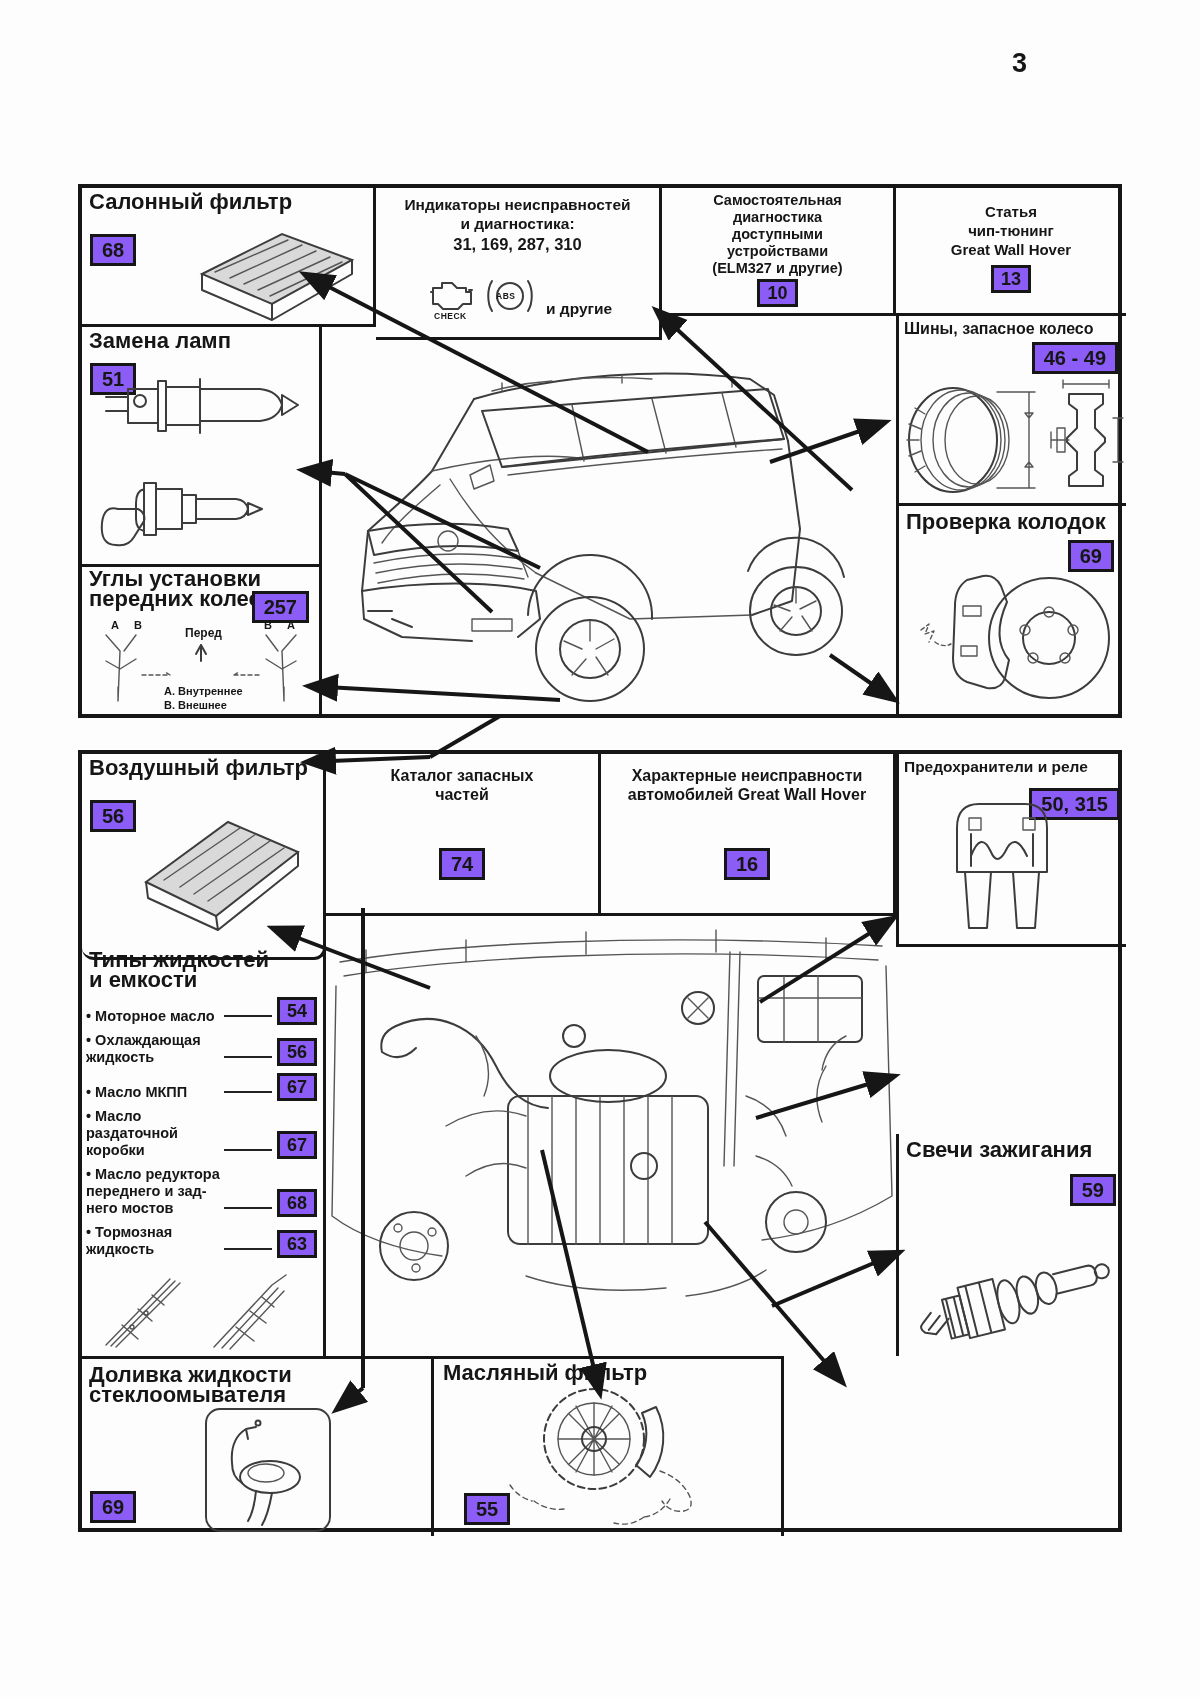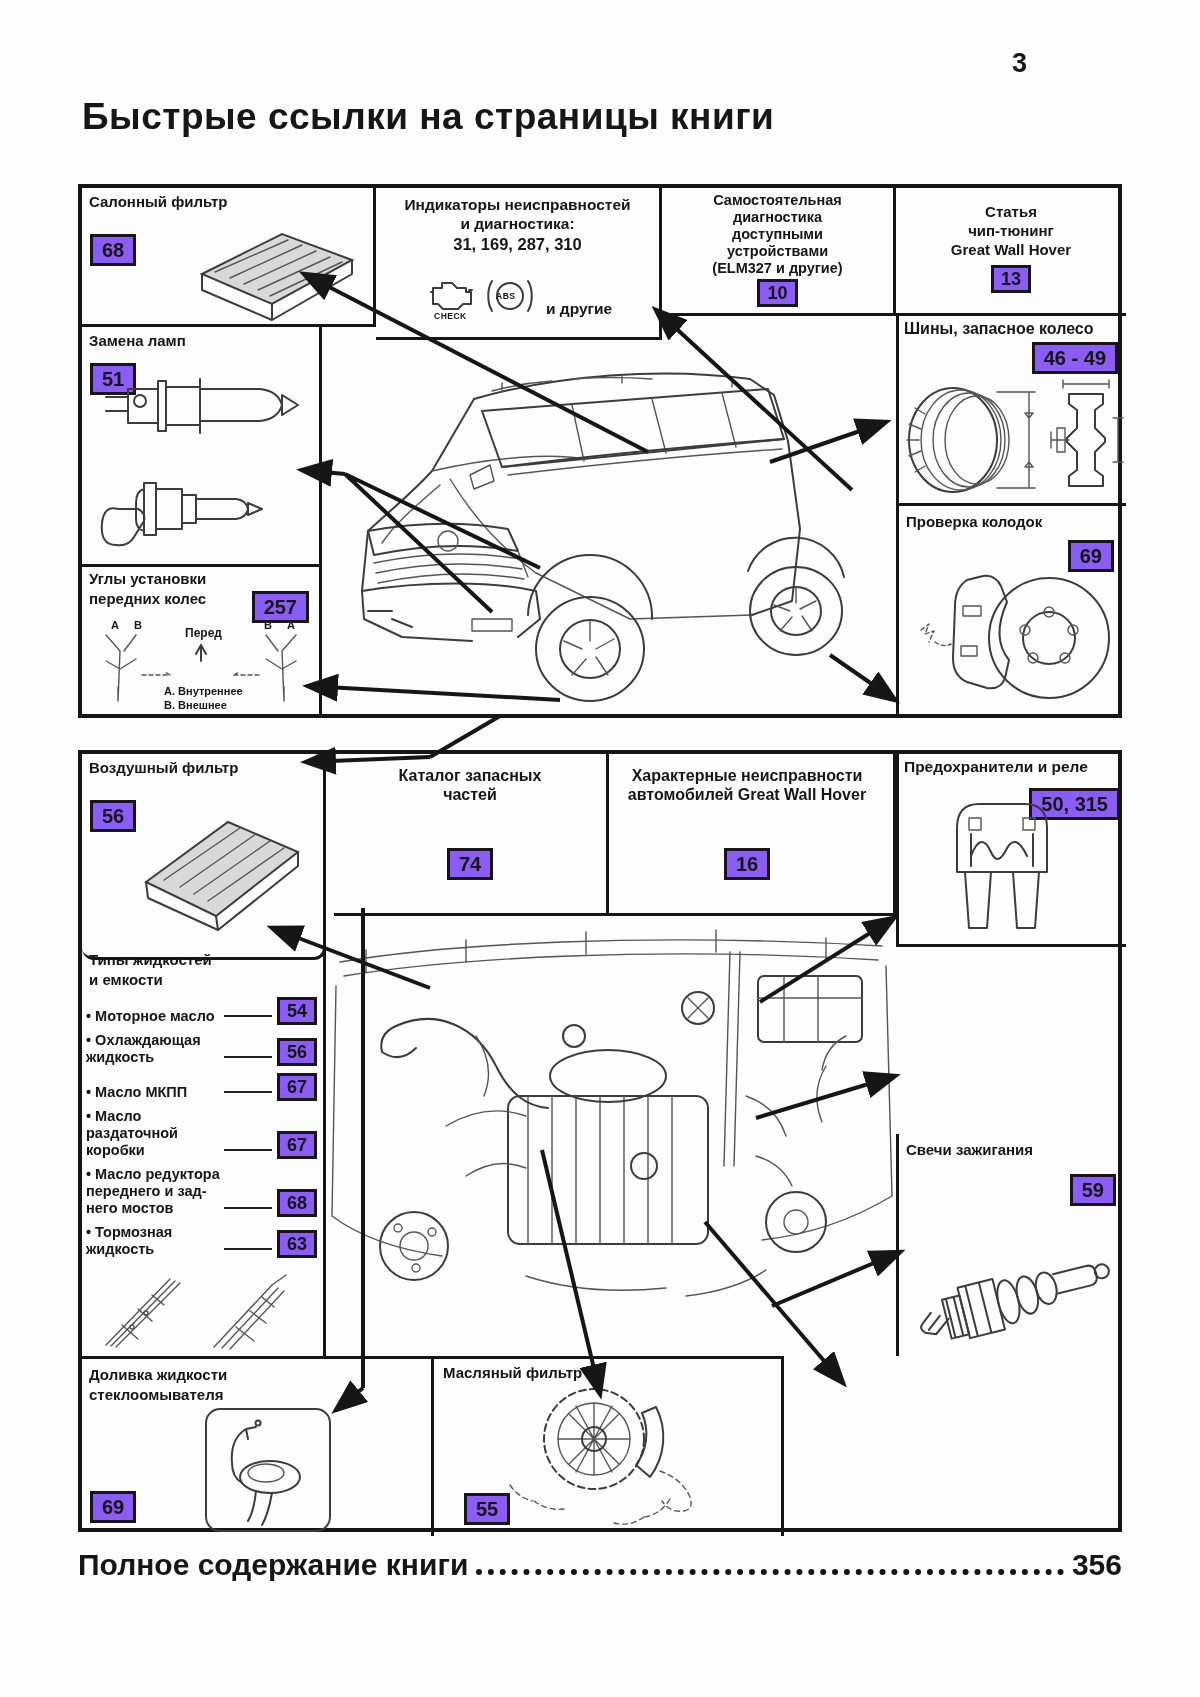--- a/index.html
+++ b/index.html
@@ -7,21 +7,21 @@
         font-family:"Liberation Sans",sans-serif;color:#161616;font-weight:700;overflow:hidden;}
   .abs{position:absolute;}
   .pagenum{font-size:27px;}
   .title{font-size:37px;letter-spacing:0.5px;}
   .tbl{position:absolute;border:4px solid #161616;box-sizing:border-box;}
   .cell{position:absolute;box-sizing:border-box;}
   .br{border-right:3px solid #161616;}
   .bb{border-bottom:3px solid #161616;}
   .bl{border-left:3px solid #161616;}
   .bt{border-top:3px solid #161616;}
-  .lbl{font-size:15px;line-height:20px;white-space:nowrap;}
+  .lbl{font-size:22px;line-height:20px;white-space:nowrap;}
   .lbl-s{font-size:15px;line-height:18px;white-space:nowrap;}
   .ctr{text-align:center;font-size:15.5px;line-height:19px;}
   .badge{display:inline-block;border:3px solid #161616;background:#8b5cf6;
          padding:1px 9px;font-size:20px;line-height:24px;white-space:nowrap;}
   .badge-s{padding:0 7px;font-size:18px;line-height:22px;}
   svg{display:block;}
   .sk{stroke:#3c3c3c;fill:none;stroke-width:2;stroke-linecap:round;stroke-linejoin:round;}
   .sk-thin{stroke:#555;fill:none;stroke-width:1.4;stroke-linecap:round;stroke-linejoin:round;}
   .fill-lt{fill:#d9d9d9;stroke:#3c3c3c;stroke-width:2;}
   .fluid-row{display:flex;align-items:flex-end;margin:7px 6px 0 4px;}
@@ -34,21 +34,20 @@
   .footer .f-lbl{font-size:30px;white-space:nowrap;}
   .footer .f-dots{flex:1;border-bottom:6px dotted #161616;margin:0 8px 7px 8px;}
   .footer .f-pg{font-size:30px;}
 </style>
 </head>
 <body>
 
 <div class="page">
 
   <div class="abs pagenum" style="left:1012px;top:48px;">3</div>
-  <div class="abs title" style="left:82px;top:96px;">Быстрые ссылки на страницы книги</div>
 
   <div class="tbl" style="left:78px;top:184px;width:1044px;height:534px;">
 
     <div class="cell br bb" style="left:0;top:0;width:294px;height:139px;">
       <span class="abs lbl" style="left:7px;top:4px;">Салонный фильтр</span>
       <span class="abs badge" style="left:8px;top:46px;">68</span>
       <svg class="abs" style="left:58px;top:24px;" width="230" height="112" viewBox="0 0 230 112">
         <polygon class="fill-lt" points="62,62 142,22 212,48 132,92"></polygon>
         <path class="sk" d="M62,62 L62,78 L132,108 L212,62 L212,48 M132,92 L132,108"></path>
         <path class="sk-thin" d="M75,60 L148,28 M90,66 L162,33 M104,72 L176,39 M118,78 L190,45 M130,84 L202,50"></path>
@@ -186,21 +185,21 @@
     <div class="cell br bb" style="left:0;top:0;width:244px;height:206px;border-radius:12px;">
       <span class="abs lbl" style="left:7px;top:4px;">Воздушный фильтр</span>
       <span class="abs badge" style="left:8px;top:46px;">56</span>
       <svg class="abs" style="left:34px;top:46px;" width="205" height="142" viewBox="0 0 205 142">
         <polygon class="fill-lt" points="30,82 112,22 182,52 100,116"></polygon>
         <path class="sk" d="M30,82 L32,98 L102,130 L182,66 L182,52 M100,116 L102,130"></path>
         <path class="sk-thin" d="M48,80 L124,28 M64,87 L140,34 M78,94 L154,41 M92,101 L168,48"></path>
       </svg>
     </div>
 
-    <div class="cell br bb" style="left:252px;top:0;width:275px;height:162px;">
+    <div class="cell br bb" style="left:244px;top:0;width:275px;height:162px;">
       <div class="ctr" style="margin-top:12px;font-size:16px;">
         <div>Каталог запасных</div>
         <div>частей</div>
         <span class="badge" style="margin-top:44px;">74</span>
       </div>
     </div>
 
     <div class="cell br bb" style="left:519px;top:0;width:295px;height:162px;">
       <div class="ctr" style="margin-top:12px;font-size:16px;">
         <div>Характерные неисправности</div>
@@ -328,25 +327,20 @@
       <circle class="sk" cx="372" cy="92" r="16"></circle>
         <path class="sk-thin" d="M362,82 l20,20 M382,82 l-20,20"></path>
       <rect class="sk" x="432" y="60" width="104" height="66" rx="6"></rect>
       <path class="sk-thin" d="M432,82 h104 M458,60 v66 M492,60 v66"></path>
       <path class="sk-thin" d="M404,36 L398,250 M414,36 L408,250"></path>
       <path class="sk-thin" d="M120,210 q40,-24 80,-10 M140,260 q30,-20 60,-8 M420,180 q30,10 40,40 M430,240 q26,8 36,30 M200,360 q60,20 140,12 M360,380 q50,-6 80,-26"></path>
       <path class="sk-thin" d="M150,120 q20,30 8,60 M500,150 q-16,26 -4,56 M520,120 q-20,10 -24,34"></path>
     </svg>
   </div>
 
-  <div class="abs footer" style="left:78px;top:1548px;width:1044px;">
-    <span class="f-lbl">Полное содержание книги</span>
-    <span class="f-dots"></span>
-    <span class="f-pg">356</span>
-  </div>
 
   <svg class="abs" style="left:0;top:0;pointer-events:none;" width="1200" height="1697" viewBox="0 0 1200 1697">
     <defs>
       <marker id="ah" markerWidth="9" markerHeight="8" refX="7.5" refY="3.5" orient="auto">
         <path d="M0,0 L9,3.5 L0,7 z" fill="#161616"></path>
       </marker>
     </defs>
     <g stroke="#161616" stroke-width="4" fill="none">
       <line x1="648" y1="452" x2="304" y2="274" marker-end="url(#ah)"></line>
       <line x1="852" y1="490" x2="656" y2="310" marker-end="url(#ah)"></line>

